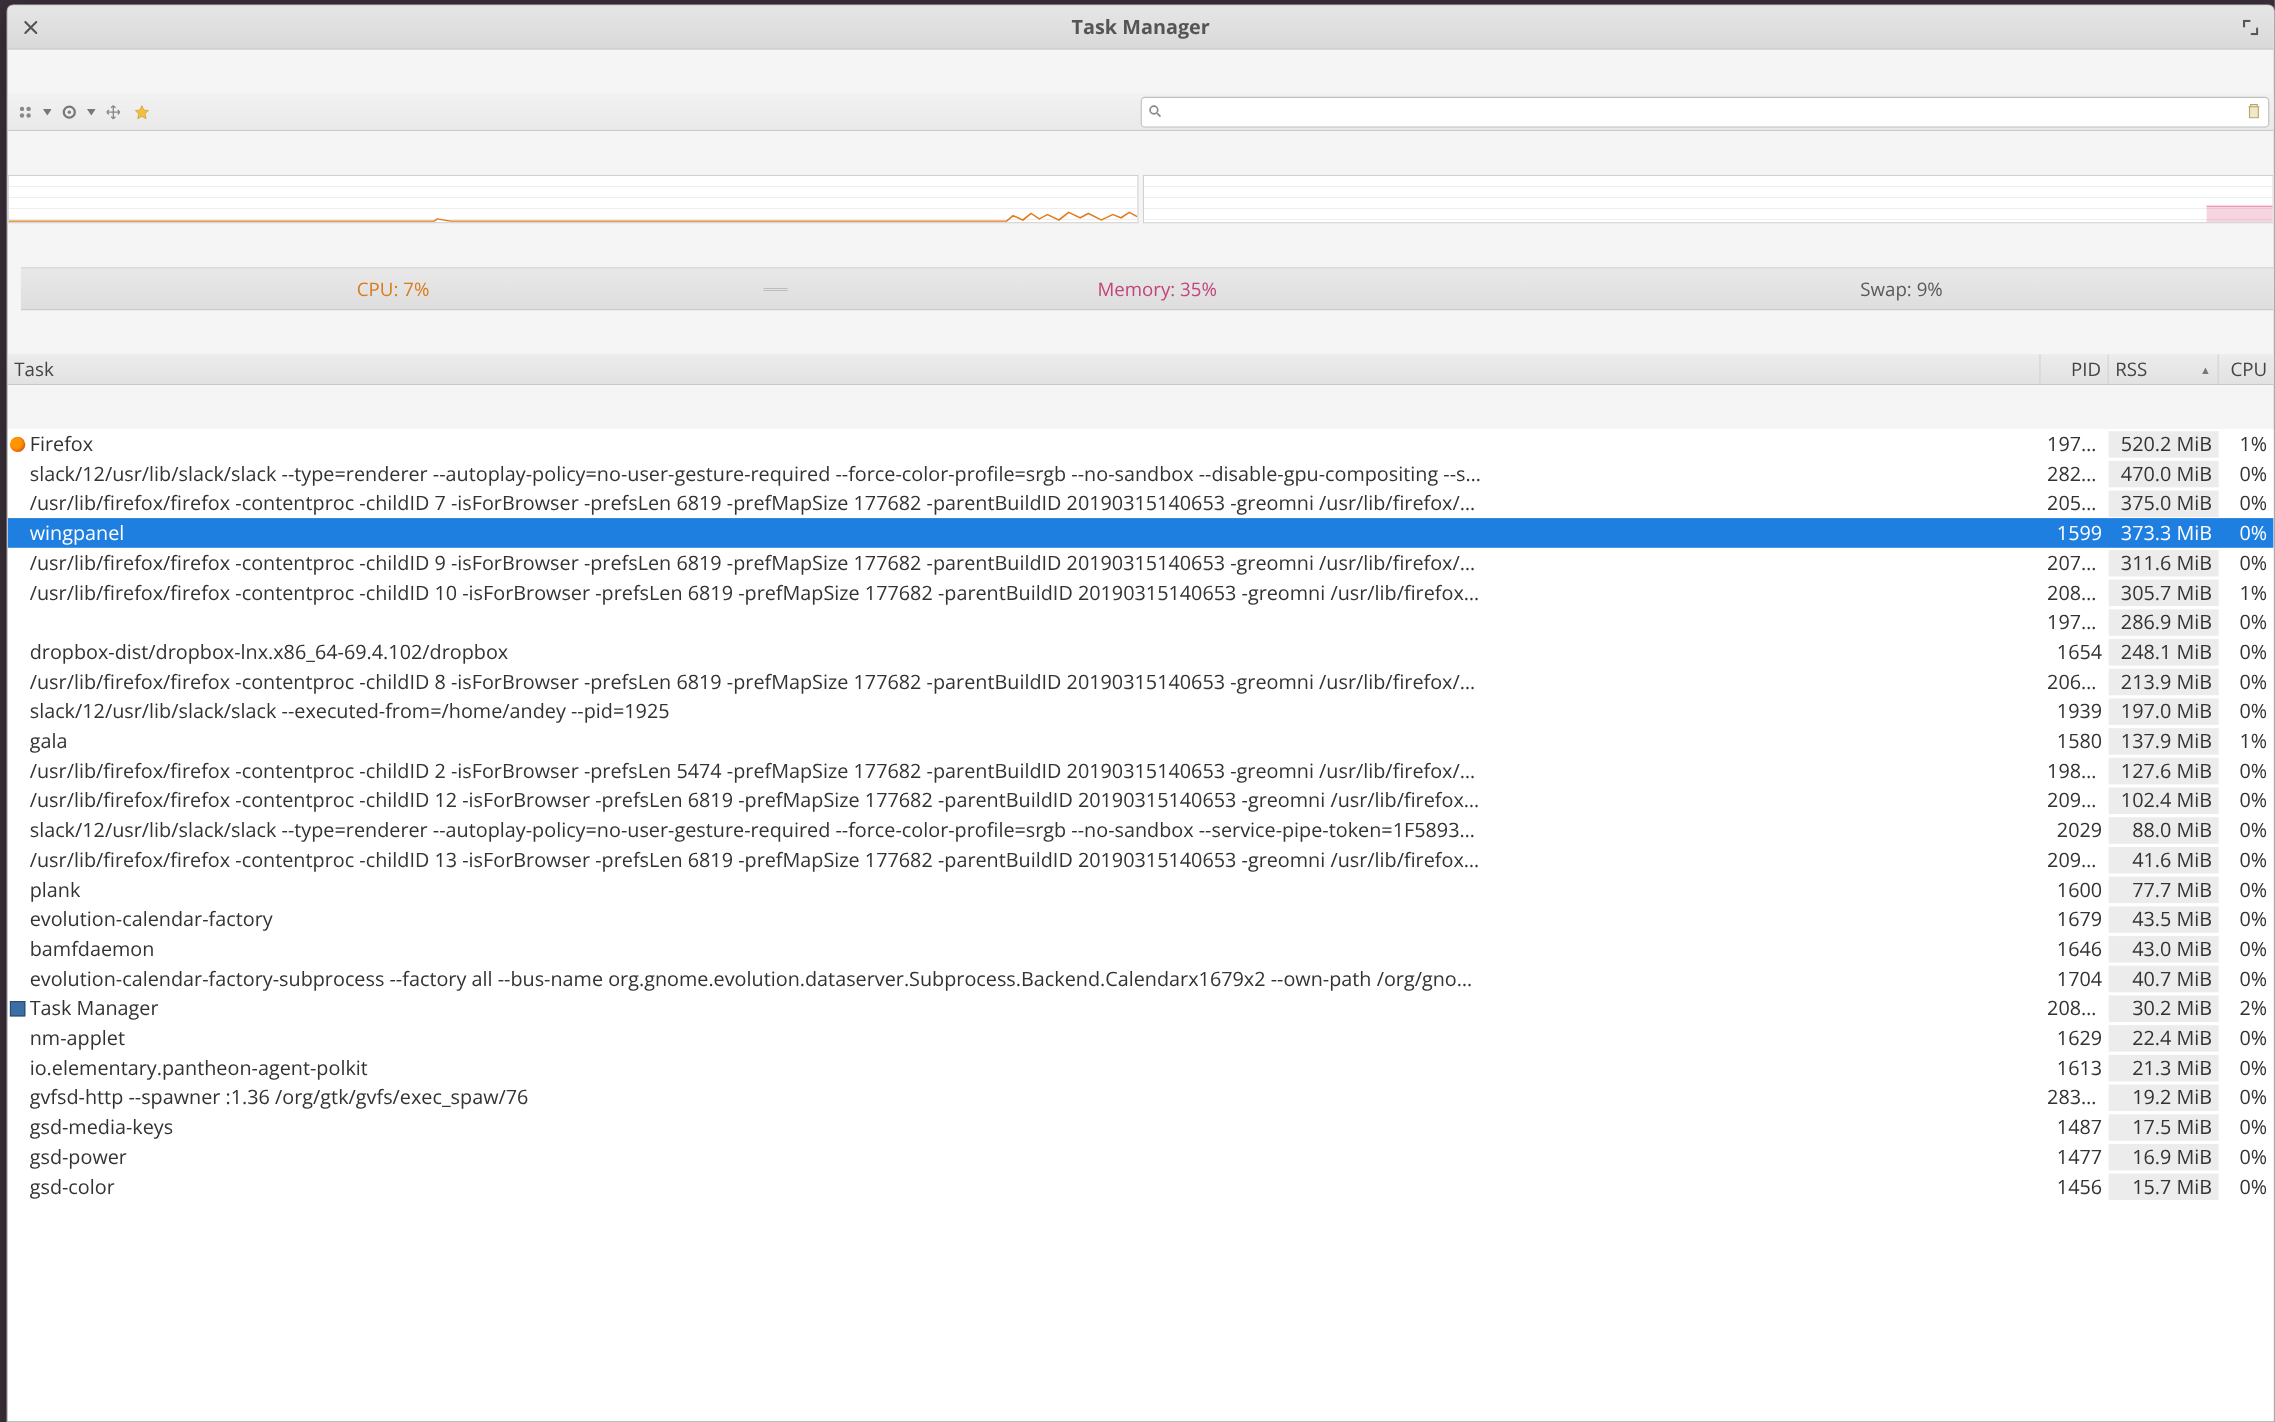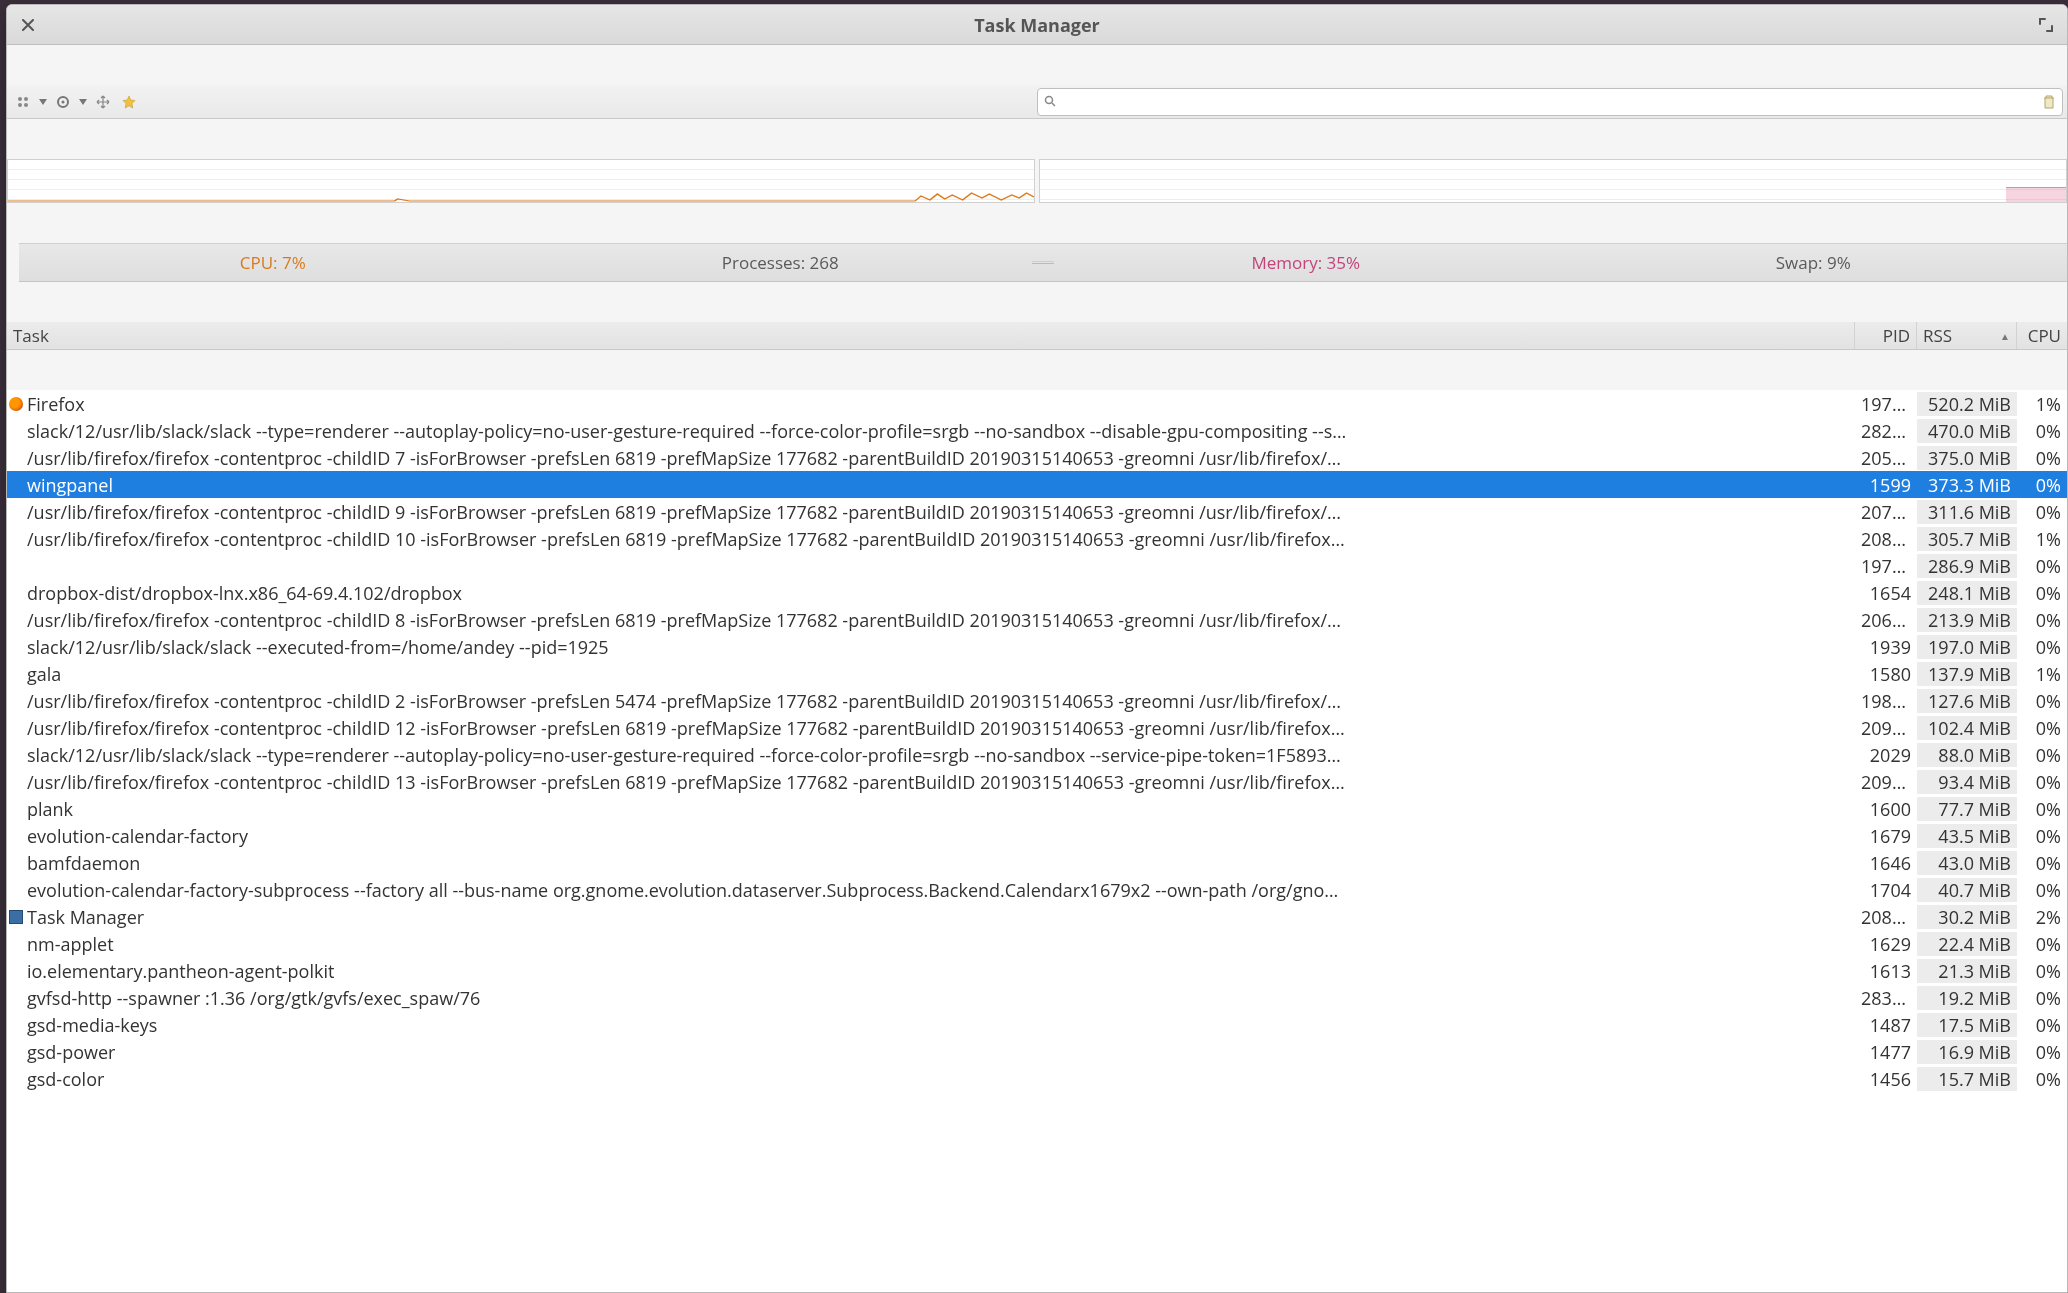--- a/index.html
+++ b/index.html
@@ -239,21 +239,20 @@
       </svg>
     </div>
     <div class="graph-panel">
       <div class="grid"></div>
       <div class="mem-bar"></div>
     </div>
   </div>
 
   <div class="stats">
     <div class="stat-cell cpu">CPU: 7%</div>
-    <div class="stat-cell">Processes: 268</div>
     <div class="stat-cell grip"></div>
     <div class="stat-cell mem">Memory: 35%</div>
     <div class="stat-cell">Swap: 9%</div>
   </div>
 
   <div class="header-row">
     <div class="hcell task">
       <span>Task</span>
     </div>
     <div class="hcell pid">
@@ -393,21 +392,21 @@
         <div class="cell pid">2029</div>
         <div class="cell rss">88.0 MiB</div>
         <div class="cell cpu">0%</div>
       </div>
       <div class="row">
         <div class="cell task">
           <span class="appicon blank"></span>
           <span class="task-name">/usr/lib/firefox/firefox -contentproc -childID 13 -isForBrowser -prefsLen 6819 -prefMapSize 177682 -parentBuildID 20190315140653 -greomni /usr/lib/firefox…</span>
         </div>
         <div class="cell pid">20998</div>
-        <div class="cell rss">93.4 MiB</div>
+        <div class="cell rss">41.6 MiB</div>
         <div class="cell cpu">0%</div>
       </div>
       <div class="row">
         <div class="cell task">
           <span class="appicon blank"></span>
           <span class="task-name">plank</span>
         </div>
         <div class="cell pid">1600</div>
         <div class="cell rss">77.7 MiB</div>
         <div class="cell cpu">0%</div>

